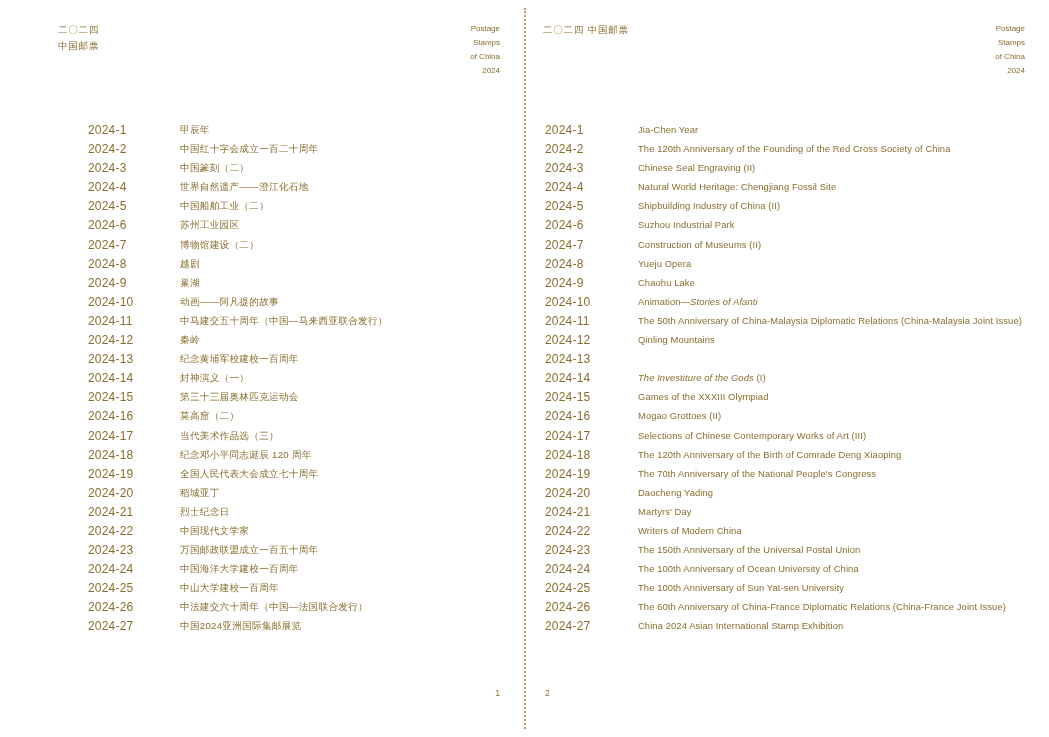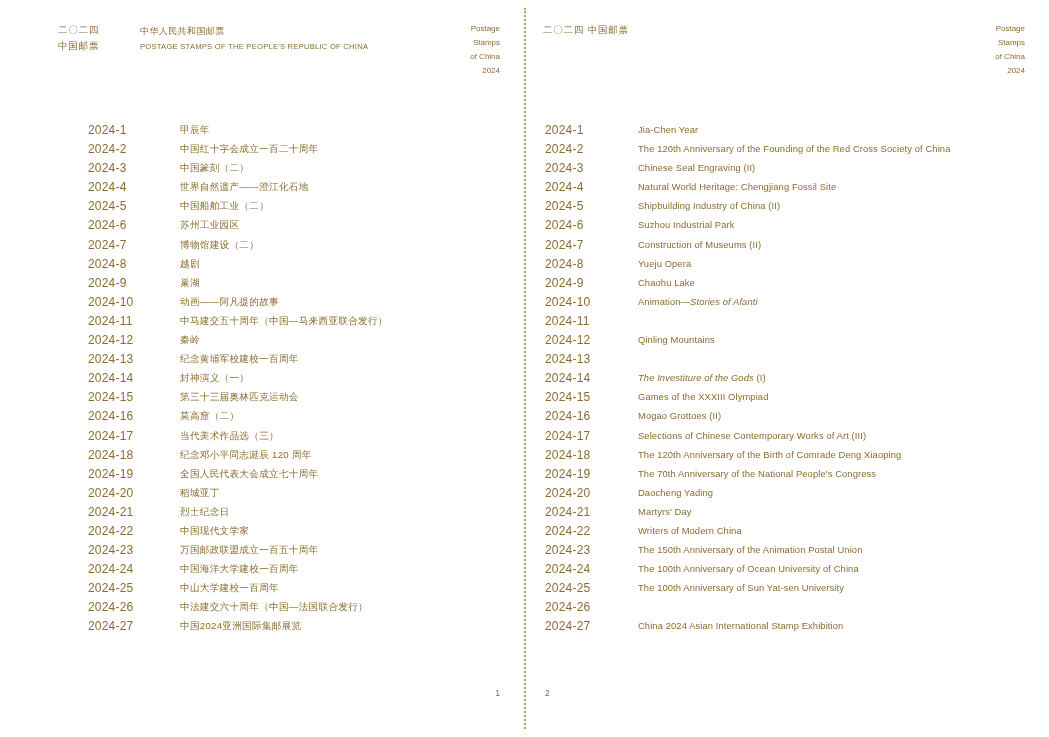--- a/index.html
+++ b/index.html
@@ -142,24 +142,20 @@
 
 <div class="page">
 
   <div class="sheet left">
 
     <div class="hdr">
       <div class="hdr-cn">
         <span class="l1">二〇二四</span>
         <span class="l2">中国邮票</span>
       </div>
-      <div class="hdr-main">
-        <span class="cn">中华人民共和国邮票</span>
-        <span class="en">POSTAGE STAMPS OF THE PEOPLE'S REPUBLIC OF CHINA</span>
-      </div>
       <div class="hdr-right">
         <div>Postage</div>
         <div>Stamps</div>
         <div>of China</div>
         <div>2024</div>
       </div>
     </div>
 
     <div class="list" id="list-cn">
         <div class="row">
@@ -328,20 +324,21 @@
         <div class="row">
           <span class="code">2024-9</span>
           <span class="title">Chaohu Lake</span>
         </div>
         <div class="row">
           <span class="code">2024-10</span>
           <span class="title">Animation—<i>Stories of Afanti</i></span>
         </div>
         <div class="row">
           <span class="code">2024-11</span>
+          <span class="title">The 50th Anniversary of China-Malaysia Diplomatic Relations (China-Malaysia Joint Issue)</span>
         </div>
         <div class="row">
           <span class="code">2024-12</span>
           <span class="title">Qinling Mountains</span>
         </div>
         <div class="row">
           <span class="code">2024-13</span>
         </div>
         <div class="row">
           <span class="code">2024-14</span>
@@ -374,32 +371,33 @@
         <div class="row">
           <span class="code">2024-21</span>
           <span class="title">Martyrs' Day</span>
         </div>
         <div class="row">
           <span class="code">2024-22</span>
           <span class="title">Writers of Modern China</span>
         </div>
         <div class="row">
           <span class="code">2024-23</span>
-          <span class="title">The 150th Anniversary of the Animation Postal Union</span>
+          <span class="title">The 150th Anniversary of the Universal Postal Union</span>
         </div>
         <div class="row">
           <span class="code">2024-24</span>
           <span class="title">The 100th Anniversary of Ocean University of China</span>
         </div>
         <div class="row">
           <span class="code">2024-25</span>
           <span class="title">The 100th Anniversary of Sun Yat-sen University</span>
         </div>
         <div class="row">
           <span class="code">2024-26</span>
+          <span class="title">The 60th Anniversary of China-France Diplomatic Relations (China-France Joint Issue)</span>
         </div>
         <div class="row">
           <span class="code">2024-27</span>
           <span class="title">China 2024 Asian International Stamp Exhibition</span>
         </div>
       </div>
 
     <div class="pageno">2</div>
   </div>
 

